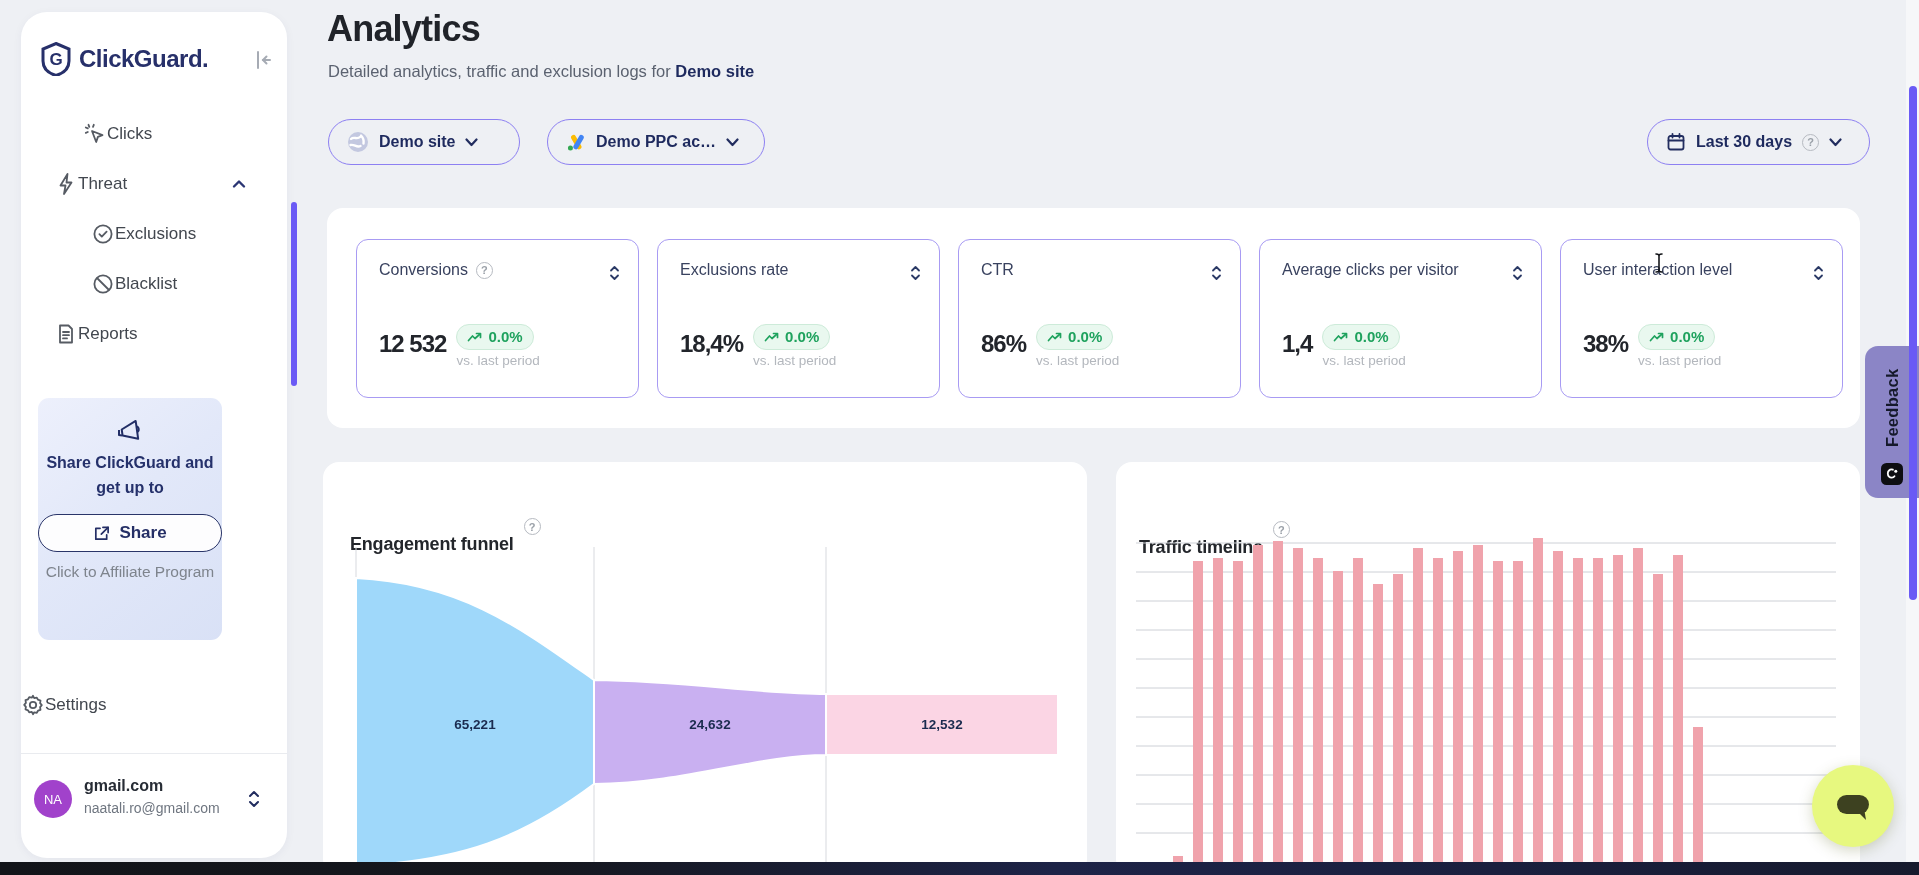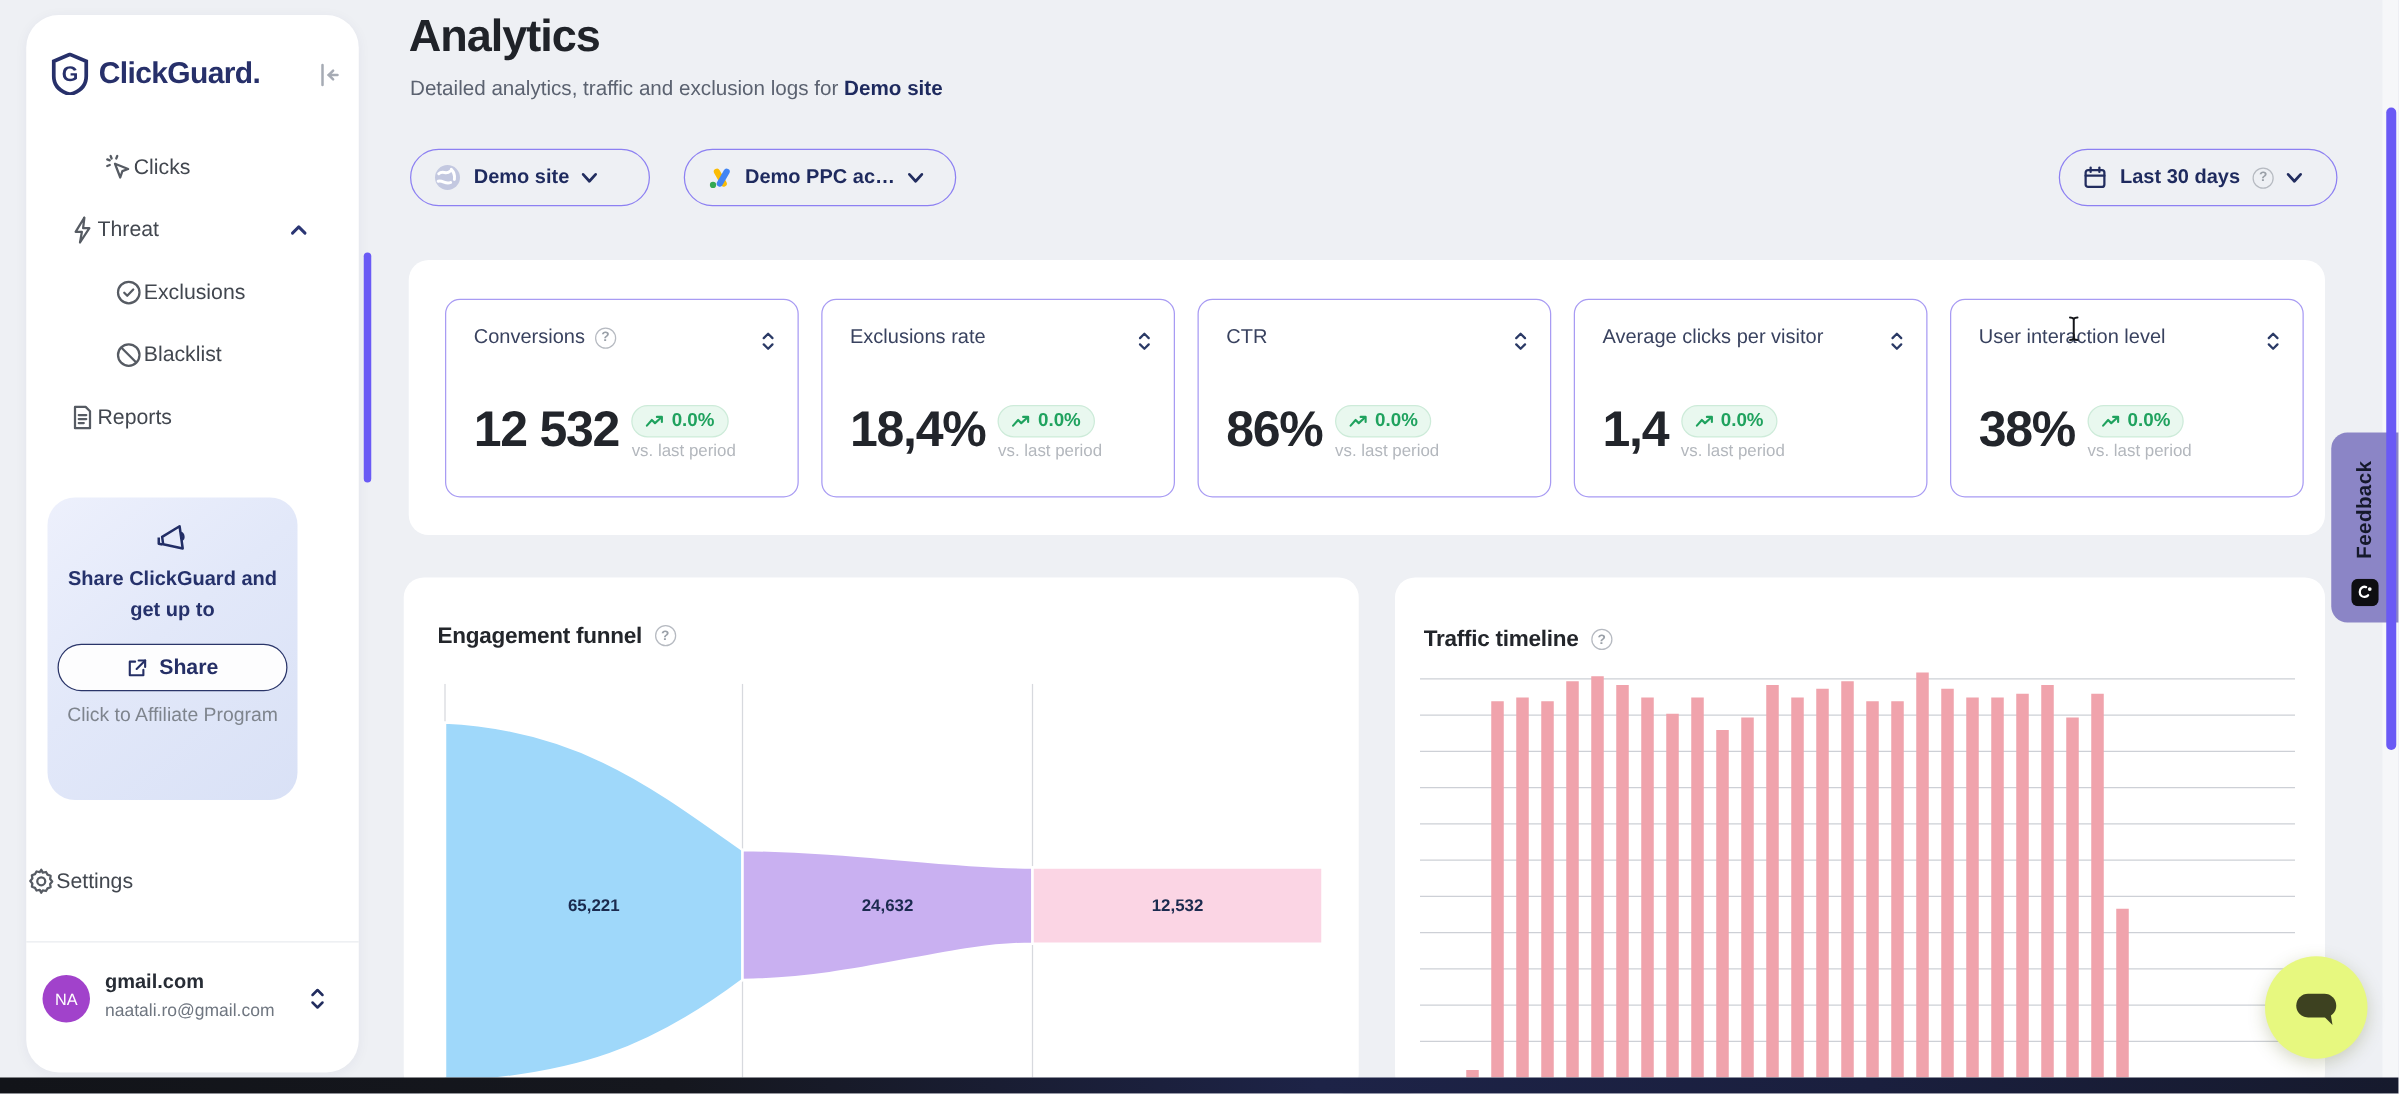--- a/index.html
+++ b/index.html
@@ -23,21 +23,21 @@
   .nav-item { position:absolute; left:0; width:266px; height:48px; display:flex; align-items:center; color:#42474f; font-size:17px; cursor:pointer; }
   .nav-item .nicon { width:24px; height:24px; flex:0 0 24px; color:#565b63; }
   .ni-clicks { top:98px; padding-left:62px; }
   .ni-threat { top:148px; padding-left:33px; }
   .ni-exclusions { top:198px; padding-left:70px; }
   .ni-blacklist { top:248px; padding-left:70px; }
   .ni-reports { top:298px; padding-left:33px; }
   .threat-chevron { position:absolute; right:40px; width:16px; height:16px; color:#2b3674; }
   .accent-bar { position:absolute; left:291px; top:202px; width:6px; height:184px; background:#6a5af5; border-radius:3px; }
   .promo {
-    position:absolute; left:17px; top:386px; width:200px; height:242px; border-radius:22px;
+    position:absolute; left:17px; top:386px; width:184px; height:242px; border-radius:11px;
     background:linear-gradient(140deg,#edf0fc 0%,#e2e8f9 45%,#d9e1f6 100%);
     text-align:center; color:#25316b;
   }
   .promo .mega { margin-top:20px; width:30px; height:28px; color:#222e66; }
   .promo-line { font-size:16px; font-weight:600; line-height:25px; }
   .promo-amount { margin-top:8px; font-size:31px; font-weight:800; letter-spacing:-0.5px; }
   .share-btn {
     margin:14px auto 0; width:184px; height:38px; border-radius:19px;
     border:1.4px solid #2a3569; background:#fdfdfe;
     display:flex; align-items:center; justify-content:center; gap:9px;
@@ -69,34 +69,34 @@
     width:17px; height:17px; border-radius:50%; border:1.4px solid #b6bac1; color:#9aa0a8;
     font-size:11px; font-weight:700; display:inline-flex; align-items:center; justify-content:center; flex:0 0 17px;
   }
   
   .stats-wrap { position:absolute; left:327px; top:208px; width:1533px; height:220px; background:#fff; border-radius:16px; }
   .stat-card { position:absolute; top:31px; width:283px; height:159px; background:#fff; border:1.5px solid #a89bf3; border-radius:12px; }
   .stat-label-row { position:absolute; left:22px; top:21px; right:16px; display:flex; align-items:center; gap:8px; }
   .stat-label { font-size:16px; font-weight:500; color:#39425f; }
   .sort-icon { position:absolute; right:17px; top:23px; width:13px; height:20px; color:#2b3a66; cursor:pointer; }
   .value-row { position:absolute; left:22px; top:84px; display:flex; align-items:flex-start; gap:10px; }
-  .stat-value { font-size:40px; font-weight:700; color:#22252b; letter-spacing:-1px; line-height:40px; }
+  .stat-value { font-size:24px; font-weight:700; color:#22252b; letter-spacing:-1px; line-height:40px; }
   .badge-col { display:flex; flex-direction:column; align-items:flex-start; }
   .green-badge {
     display:inline-flex; align-items:center; gap:5px; padding:3px 10px 4px; border-radius:13px;
     background:#e9f8ef; border:1px solid #cdebd9; color:#1fa25e; font-size:15px; font-weight:600;
   }
   .compare { margin-top:3px; font-size:13.5px; color:#b3b7bd; }
   
   .chart-card { position:absolute; top:462px; background:#fff; border-radius:16px; }
   .card-funnel { left:323px; width:764px; height:413px; }
   .card-timeline { left:1116px; width:744px; height:413px; }
   .chart-title-row { position:absolute; left:27px; top:36px; display:flex; align-items:center; gap:10px; }
   .card-timeline .chart-title-row { left:23px; top:39px; }
-  .chart-title { font-size:18px; font-weight:700; color:#23262b; letter-spacing:-0.2px; }
+  .chart-title { font-size:18px; font-weight:700; color:#23262b; letter-spacing:-0.2px;margin-top:36px; }
   .funnel-svg { position:absolute; left:24px; top:85px; }
   .timeline-svg { position:absolute; left:20px; top:73px; }
   
   .scroll-track { position:absolute; left:1906px; top:0; width:13px; height:875px; background:#f6f7f9; }
   .feedback-tab {
     position:absolute; left:1865px; top:346px; width:54px; height:152px;
     background:#8b85c6; border-radius:13px 0 0 13px; cursor:pointer;
   }
   .feedback-label {
     position:absolute; left:50%; top:14px; transform:translateX(-50%);

